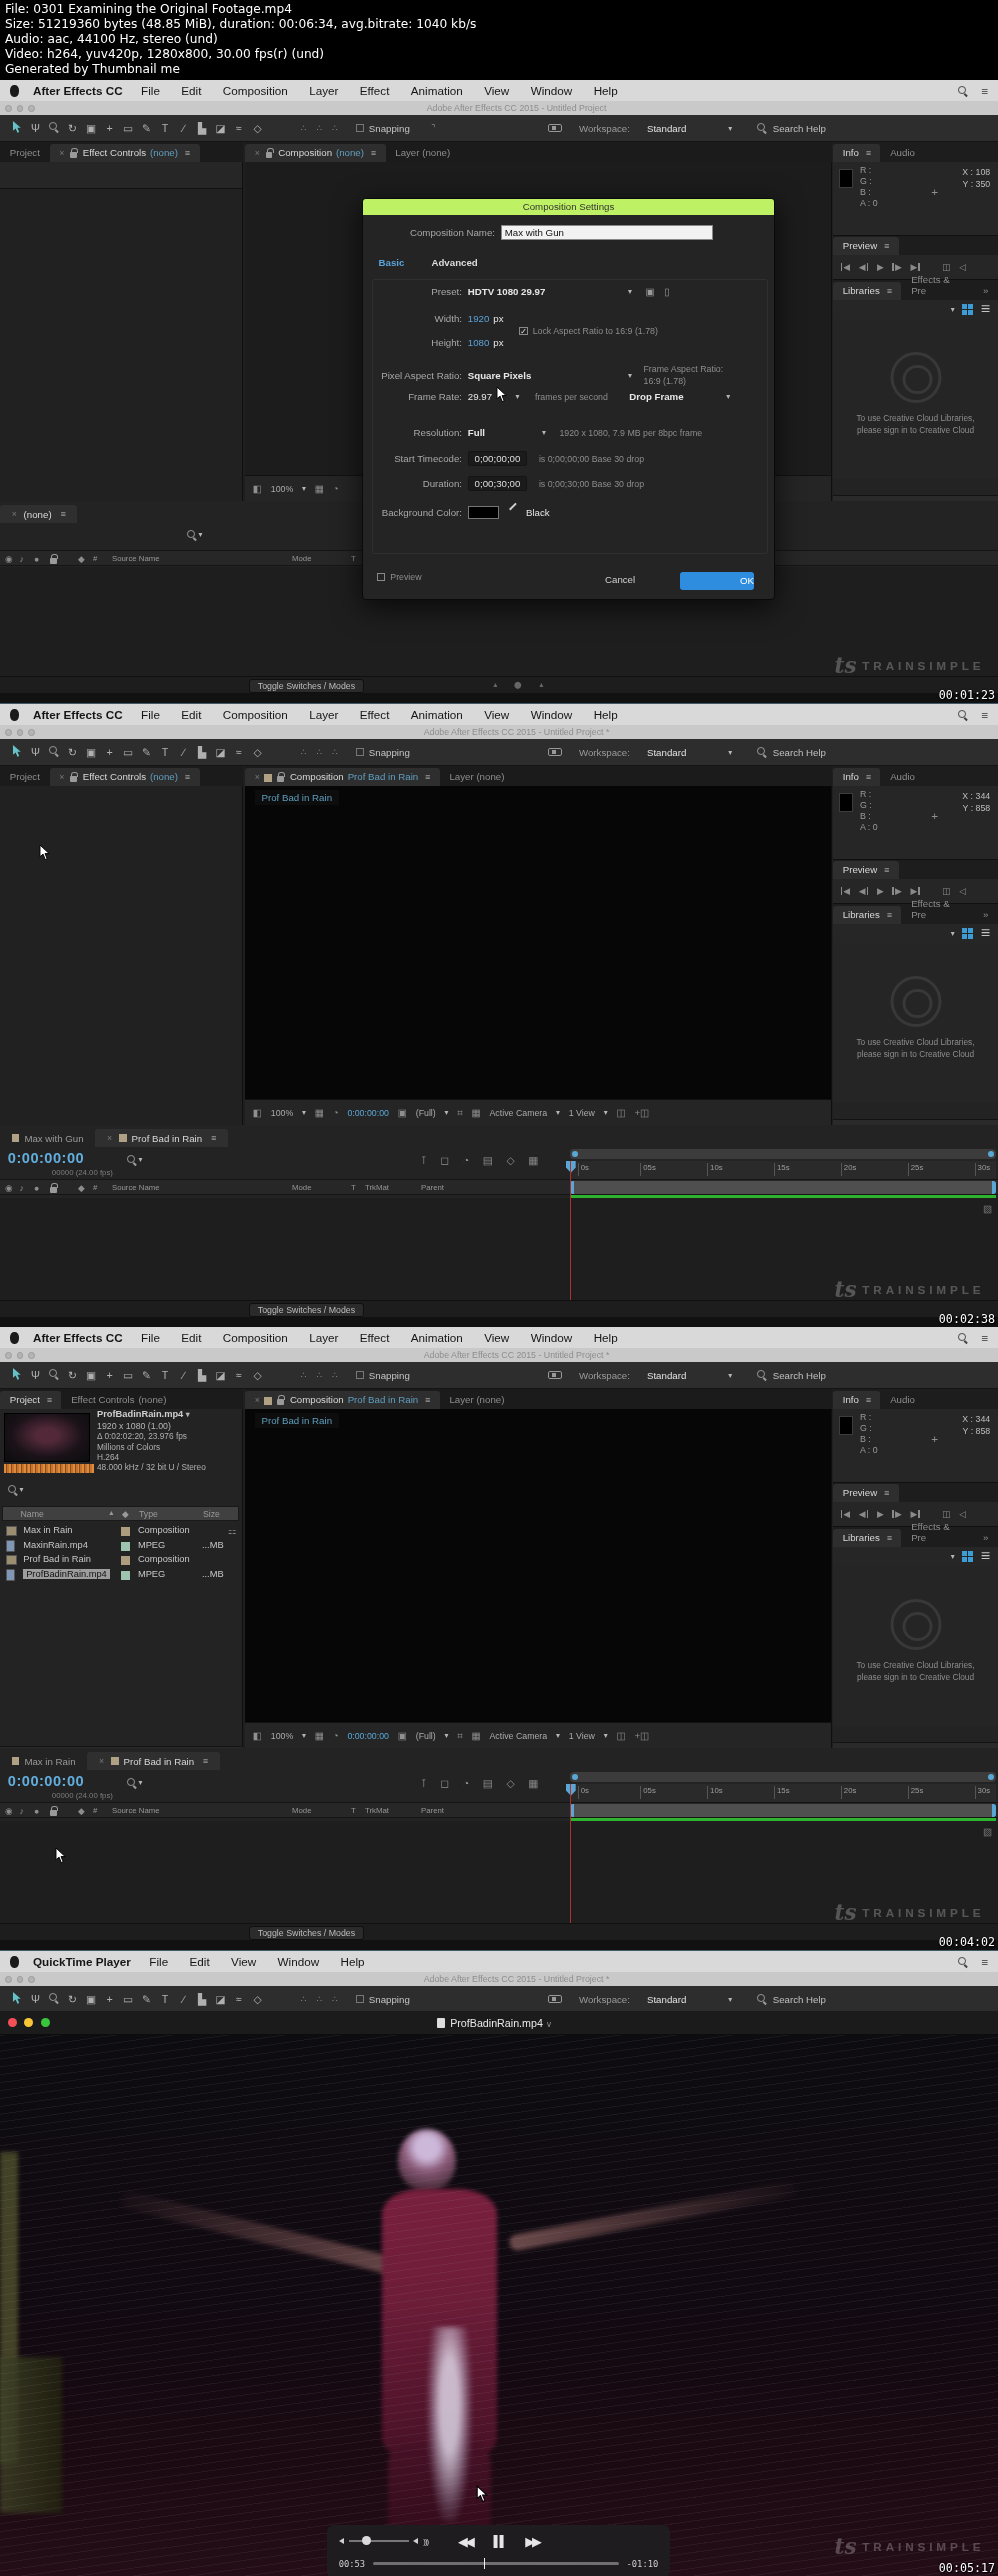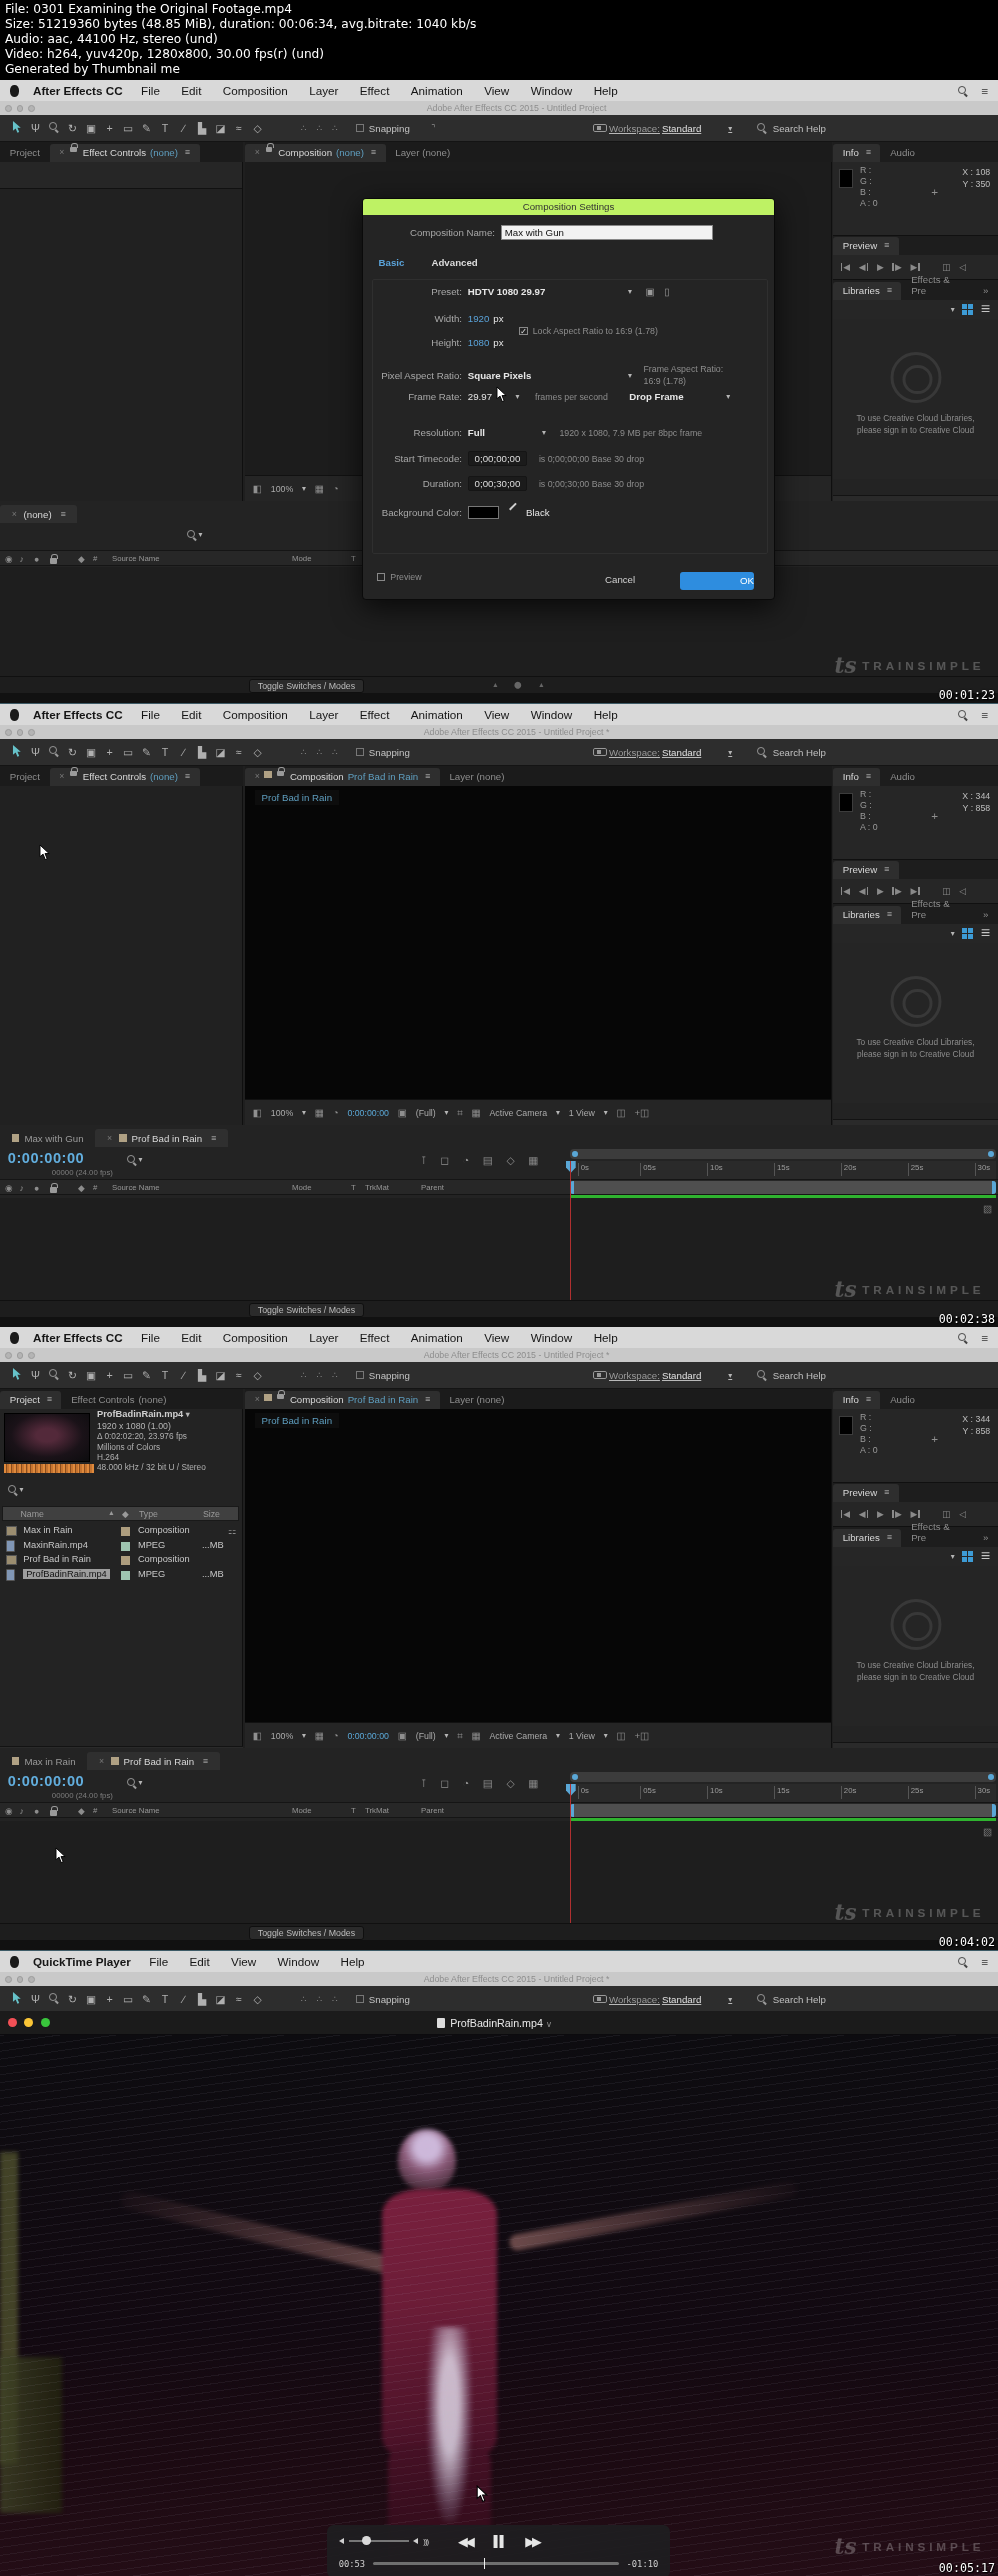--- a/index.html
+++ b/index.html
@@ -40,30 +40,30 @@
 
 .toolbar { position:absolute; top:35px; left:0; right:0; height:27px; background:#2d2d2d;
   border-bottom:1px solid #141414; display:flex; align-items:center; font-size:9.7px;
   color:#b9b9b9; padding:0 172px 0 7.8px; }
 .tool { width:18.5px; text-align:center; font-size:10.7px; color:#b0b0b0; }
 .tool.sel { color:#66c2c9; }
 .tgap { width:29px; } .tgap2 { width:15.6px; }
 .axis { font-size:8.8px; color:#8a8a8a; width:15.6px; text-align:center; }
 .chk { width:7.8px; height:7.8px; border:1px solid #777; margin:0 4.9px 0 13.6px; }
 .snap-lbl { color:#c5c5c5; }
-.ws { margin-left:auto; display:flex; align-items:center; gap:2px;text-decoration:underline; }
+.ws { margin-left:auto; display:flex; align-items:center; gap:17px; }
 .ws-icon { width:13.6px; height:8.8px; border:1px solid #999; border-radius:1.9px; position:relative; }
 .ws-icon::after { content:""; position:absolute; left:2.9px; top:1px; bottom:1px; width:3.9px; background:#999; }
 .ws-label { color:#9a9a9a; } .ws-value { color:#e2e2e2; margin-right:25px; }
 .caret { font-size:7.8px; color:#b5b5b5; }
 .search-cluster { display:flex; align-items:center; gap:5.8px; margin-left:25px; color:#c0c0c0; }
 
 
 .tabstrip { position:absolute; height:19.5px; display:flex; align-items:flex-end; font-size:9.7px; color:#8e8e8e; }
-.ptab { padding:2.9px 9.7px 3.9px; display:flex; align-items:flex-start; gap:3.9px; }
+.ptab { padding:2.9px 9.7px 3.9px; display:flex; align-items:flex-end; gap:3.9px; }
 .ptab.active { background:#2e2e2e; color:#d8d8d8; border-radius:2.9px 2.9px 0 0; }
 .teal { color:#5f9fc0; }
 .xg { color:#777; font-size:8.8px; }
 .hamb { color:#9a9a9a; font-size:8.8px; margin-left:2.9px; }
 .lock { display:inline-block; width:6.8px; height:5.8px; background:#9a9a9a; border-radius:1px; position:relative; margin:0 1.9px; }
 .lock::before { content:""; position:absolute; left:1px; top:-3.9px; width:4.9px; height:3.9px;
   border:1px solid #9a9a9a; border-bottom:none; border-radius:2.9px 2.9px 0 0; }
 .swatch-tab { width:7.8px; height:7.8px; background:#b0a184; }
 
 

